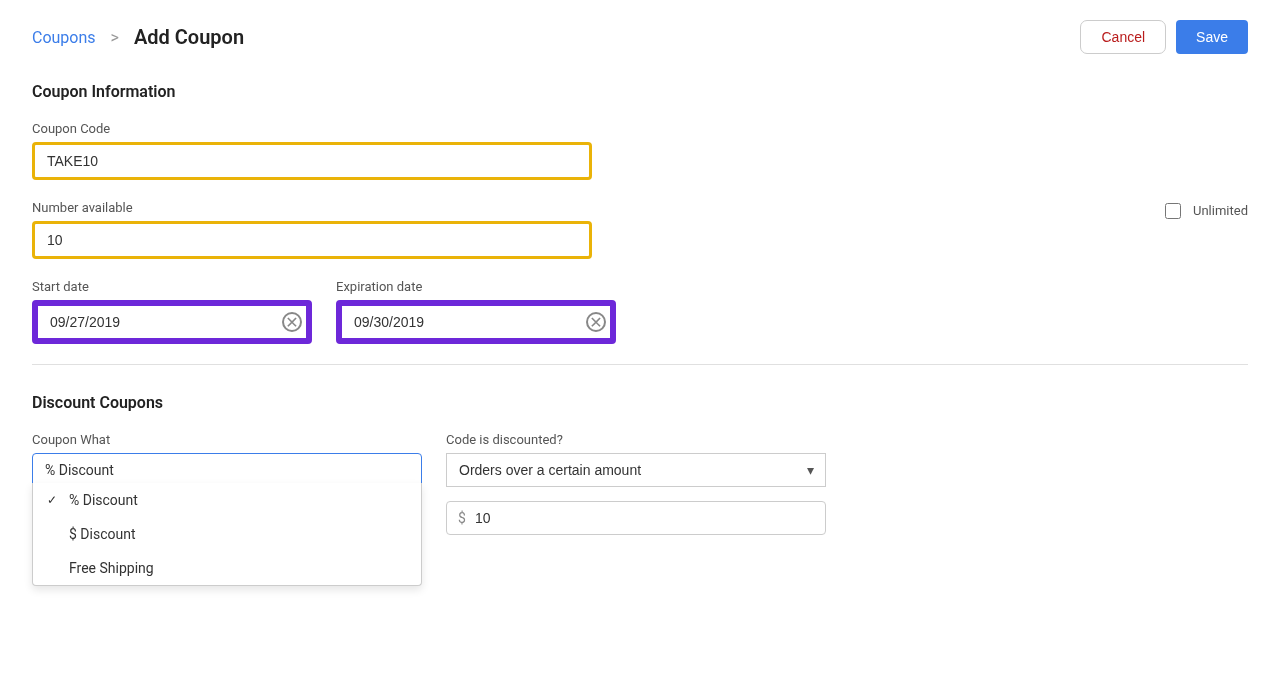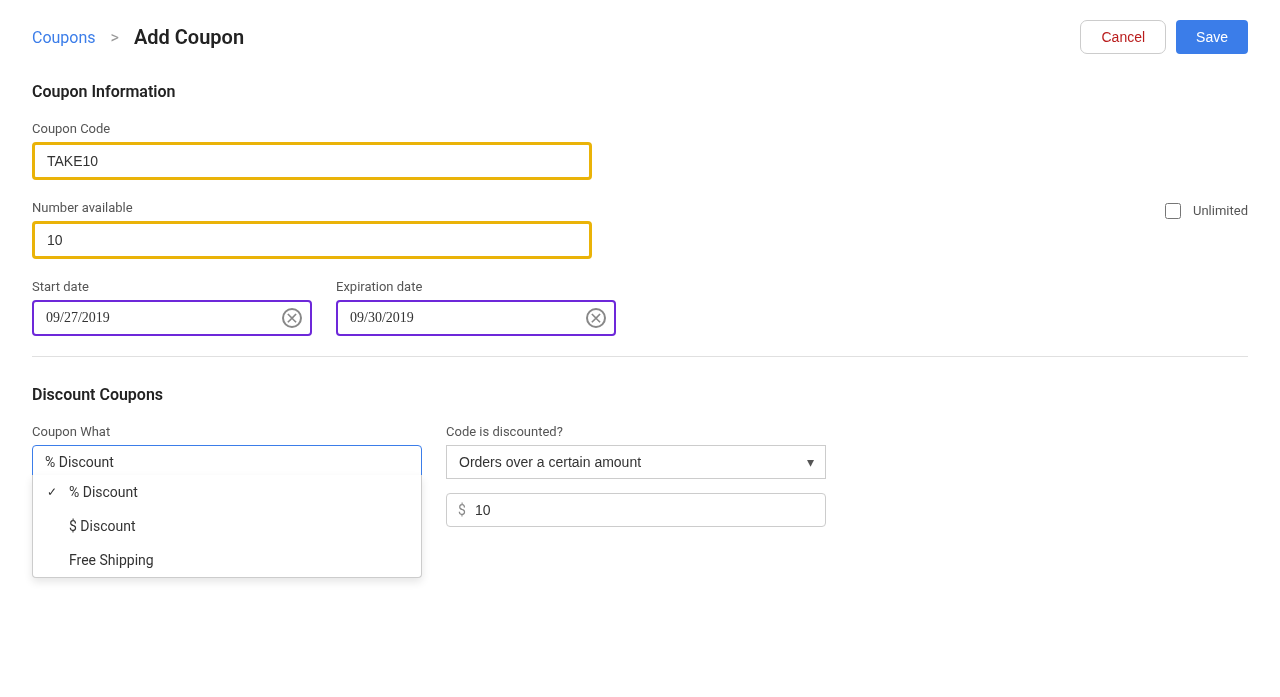--- a/index.html
+++ b/index.html
@@ -122,26 +122,25 @@
       max-width: 280px;
     }
     .date-input-wrapper {
       position: relative;
       display: flex;
       align-items: center;
     }
     .date-input {
       width: 100%;
       padding: 8px 36px 8px 12px;
-      border: 2px solid #6d28d9;
+      border: 6px solid #6d28d9;
       border-radius: 4px;
       font-size: 14px;
       color: #333;
       outline: none;
-      font-family: Liberation Serif, serif;
     }
     .date-clear {
       position: absolute;
       right: 10px;
       cursor: pointer;
       color: #888;
       font-size: 16px;
       display: flex;
       align-items: center;
       justify-content: center;

